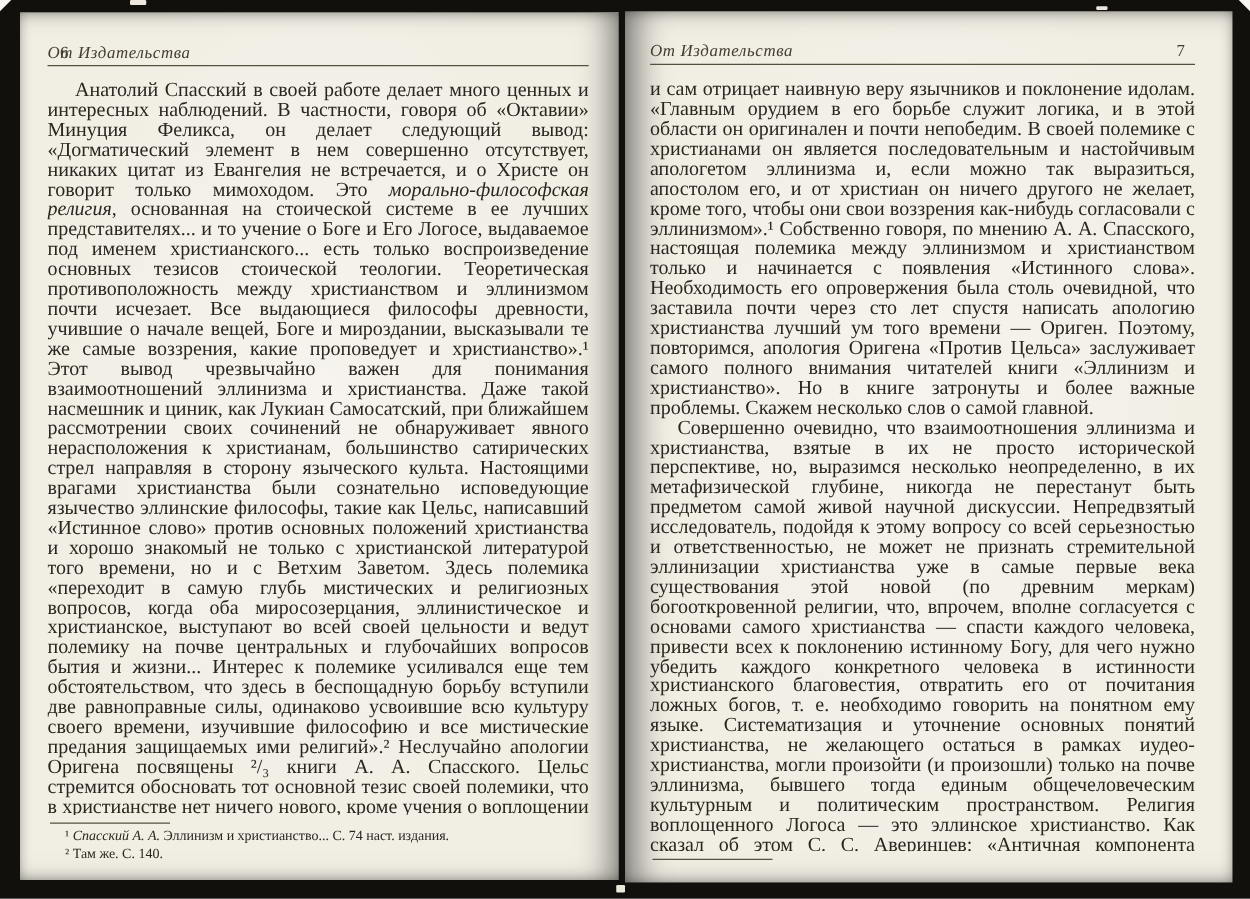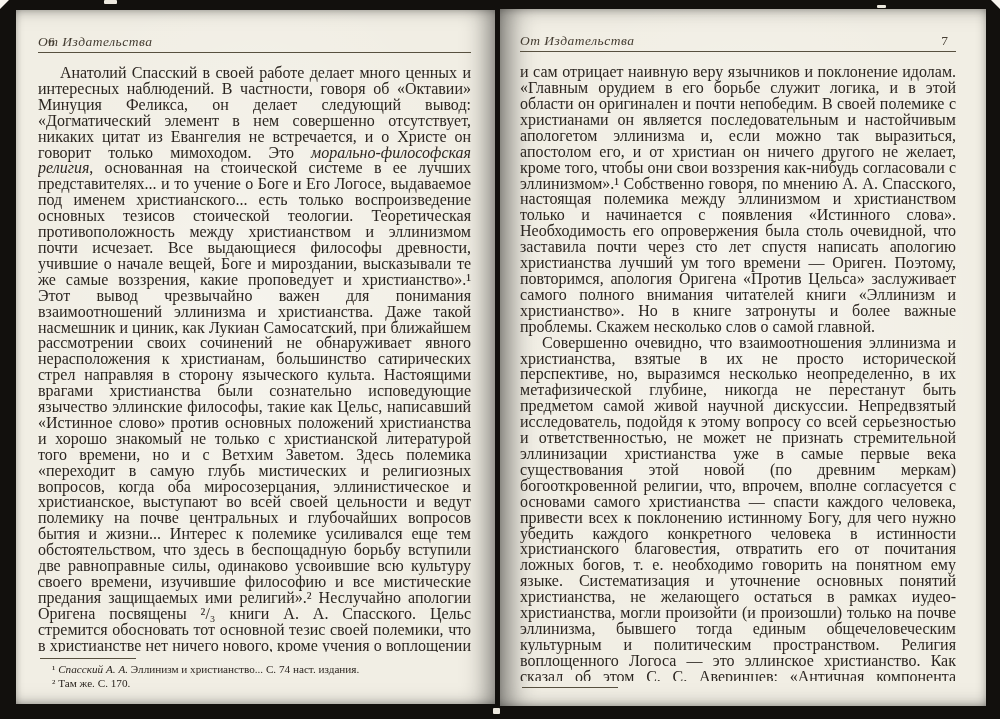--- a/index.html
+++ b/index.html
@@ -91,21 +91,21 @@
       <span class="num">6</span>
       <span class="title">От Издательства</span>
     </header>
     <div class="headrule"></div>
     <div class="bodycol">
       <p>Анатолий Спасский в своей работе делает много ценных и интересных наблюдений. В частности, говоря об «Октавии» Минуция Феликса, он делает следующий вывод: «Догматический элемент в нем совершенно отсутствует, никаких цитат из Евангелия не встречается, и о Христе он говорит только мимоходом. Это <em>морально-философская религия</em>, основанная на стоической системе в ее лучших представителях... и то учение о Боге и Его Логосе, выдаваемое под именем христианского... есть только воспроизведение основных тезисов стоической теологии. Теоретическая противоположность между христианством и эллинизмом почти исчезает. Все выдающиеся философы древности, учившие о начале вещей, Боге и мироздании, высказывали те же самые воззрения, какие проповедует и христианство».¹ Этот вывод чрезвычайно важен для понимания взаимоотношений эллинизма и христианства. Даже такой насмешник и циник, как Лукиан Самосатский, при ближайшем рассмотрении своих сочинений не обнаруживает явного нерасположения к христианам, большинство сатирических стрел направляя в сторону языческого культа. Настоящими врагами христианства были сознательно исповедующие язычество эллинские философы, такие как Цельс, написавший «Истинное слово» против основных положений христианства и хорошо знакомый не только с христианской литературой того времени, но и с Ветхим Заветом. Здесь полемика «переходит в самую глубь мистических и религиозных вопросов, когда оба миросозерцания, эллинистическое и христианское, выступают во всей своей цельности и ведут полемику на почве центральных и глубочайших вопросов бытия и жизни... Интерес к полемике усиливался еще тем обстоятельством, что здесь в беспощадную борьбу вступили две равноправные силы, одинаково усвоившие всю культуру своего времени, изучившие философию и все мистические предания защищаемых ими религий».² Неслучайно апологии Оригена посвящены ²/₃ книги А. А. Спасского. Цельс стремится обосновать тот основной тезис своей полемики, что в христианстве нет ничего нового, кроме учения о воплощении Бога Слова в человека и воскресении тела, что абсурдно и неприемлемо не только с позиций античной философии, но и здравого смысла, все же остальное, о чем проповедует христианство, заимствовано им из эллинизма. Что еще важно, так это то, что Цельс</p>
     </div>
     <div class="fnrule"></div>
     <div class="fnblock">
       <p>¹ <em>Спасский А. А.</em> Эллинизм и христианство... С. 74 наст. издания.</p>
-      <p>² Там же. С. 170.</p>
+      <p>² Там же. С. 140.</p>
     </div>
   </section>
 
   <section class="page page-right">
     <header class="pagehead">
       <span class="title">От Издательства</span>
       <span class="num">7</span>
     </header>
     <div class="headrule"></div>
     <div class="bodycol">

